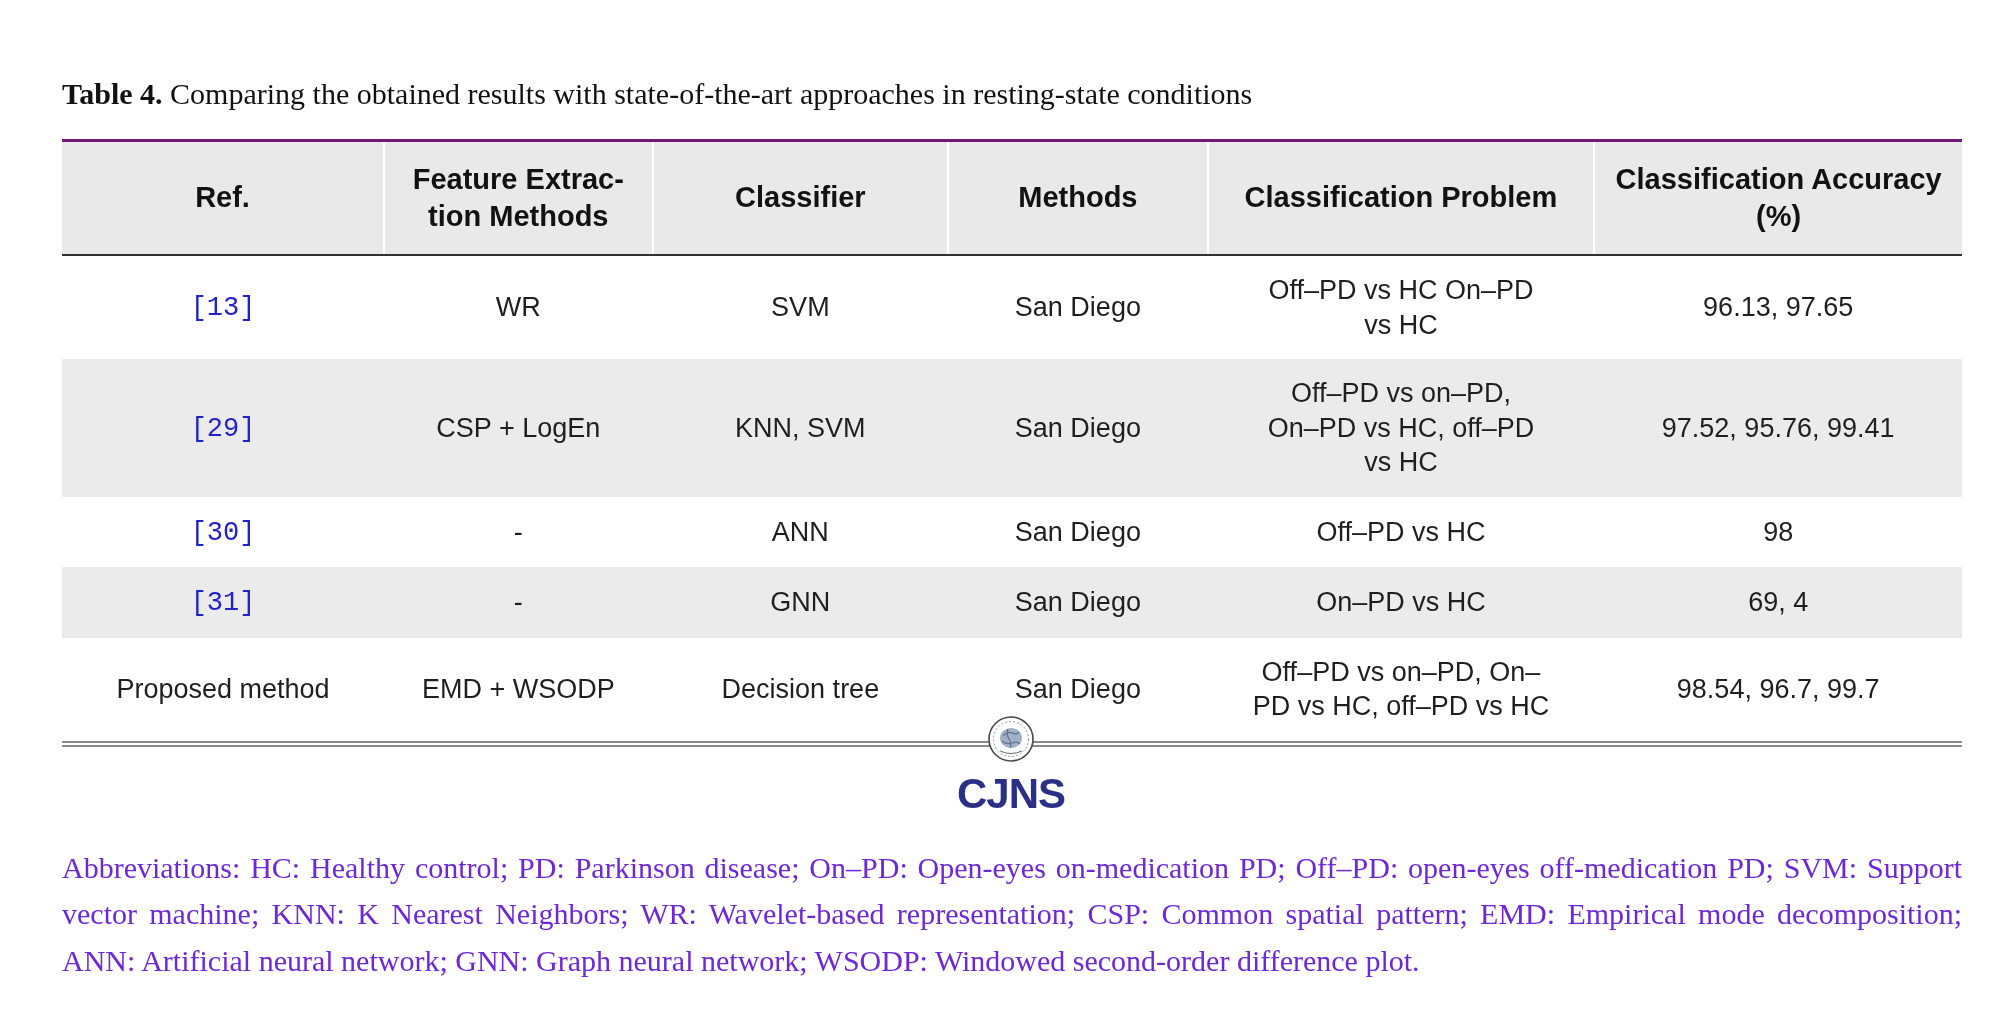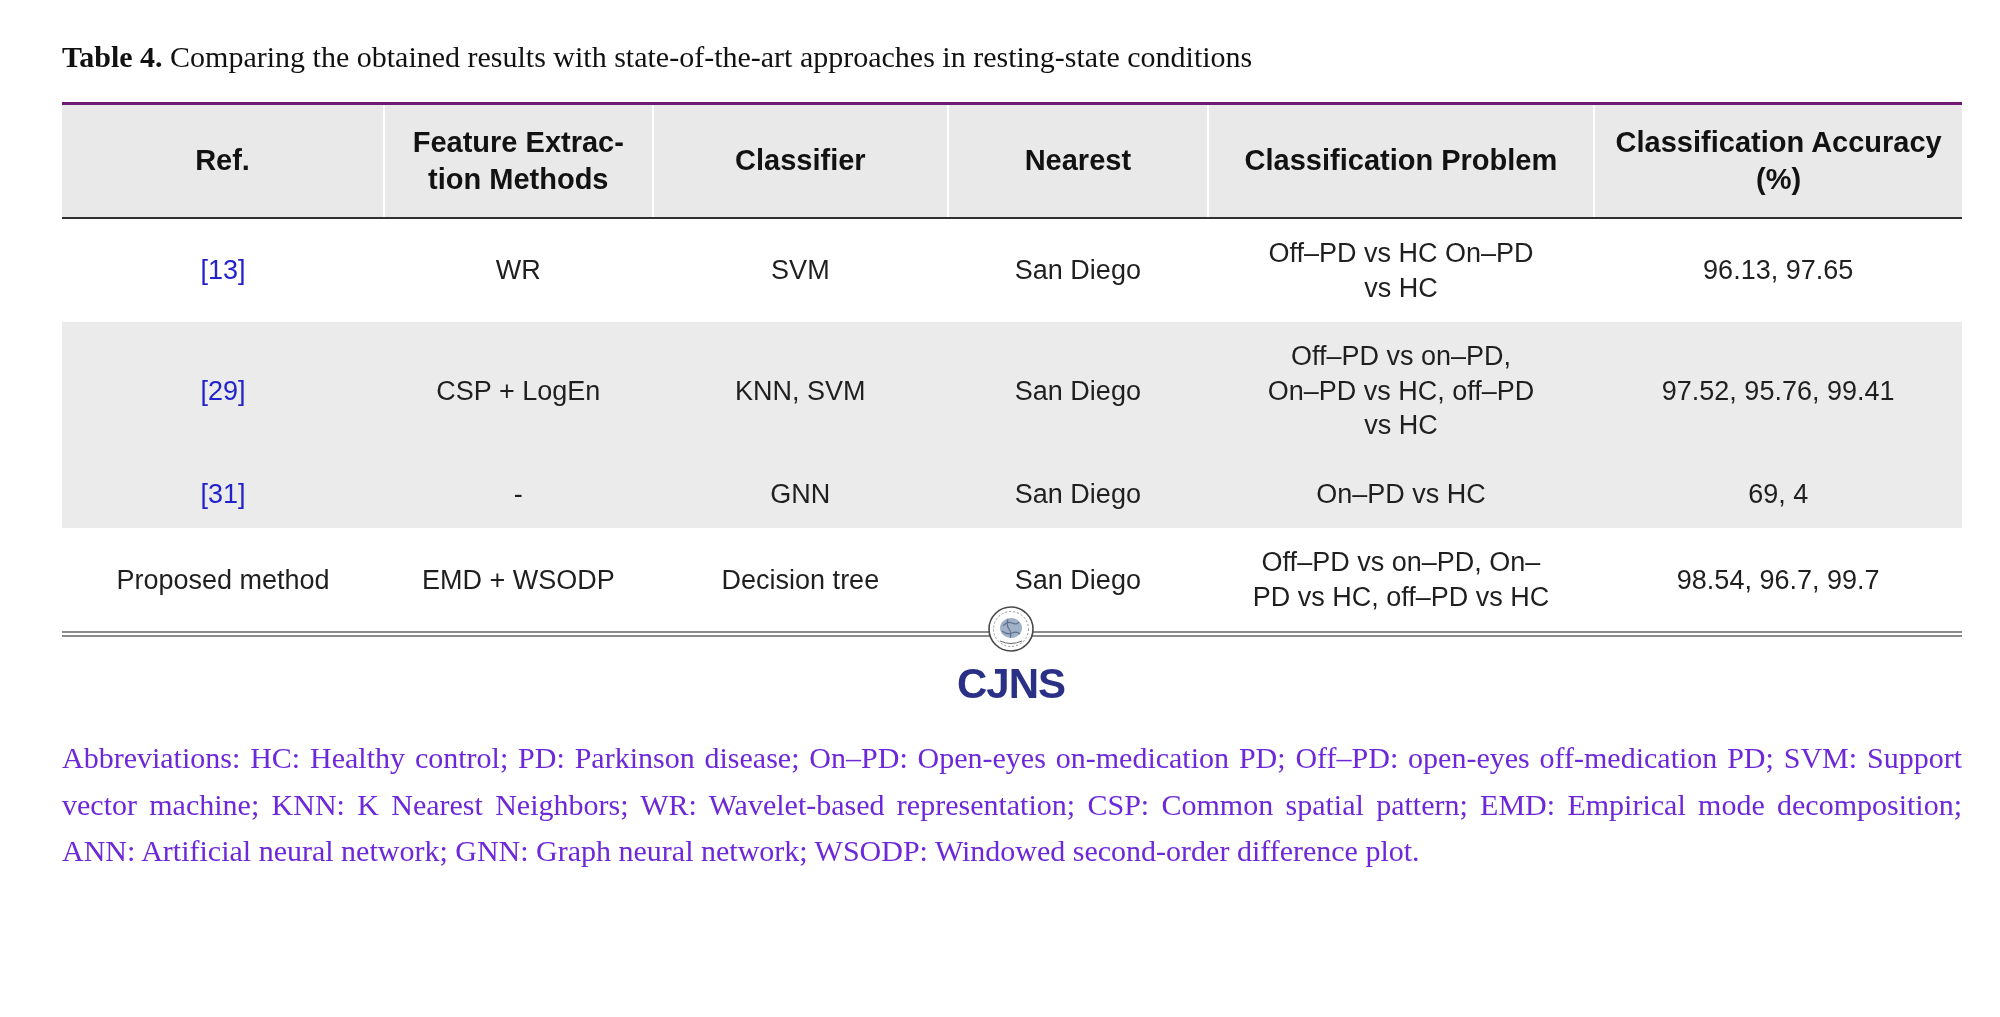--- a/index.html
+++ b/index.html
@@ -10,20 +10,21 @@
   body {
     width: 2000px;
     height: 1017px;
     font-family: "Liberation Sans", sans-serif;
     color: #1c1c1c;
     overflow: hidden;
   }
   .page {
     padding: 40px 38px 0 62px;
     box-sizing: border-box;
+    margin-top: 37px;
   }
   
   .caption {
     font-family: "Liberation Serif", serif;
     font-size: 30px;
     margin: 0 0 28px 0;
     color: #111;
   }
   .caption .caption-label { font-weight: bold; }
   
@@ -58,20 +59,21 @@
   table.results tr.shaded td { background: var(--shade-bg, #ebebeb); }
   table.results th:nth-child(1), table.results td:nth-child(1) { width: 17%; }
   table.results th:nth-child(2), table.results td:nth-child(2) { width: 14%; }
   table.results th:nth-child(3), table.results td:nth-child(3) { width: 15.5%; }
   table.results th:nth-child(4), table.results td:nth-child(4) { width: 13.5%; }
   table.results th:nth-child(5), table.results td:nth-child(5) { width: 20.5%; }
   table.results th:nth-child(6), table.results td:nth-child(6) { width: 19.5%; text-align: center; }
   .ref-link {
     color: var(--link-blue, #2222cc);
     cursor: pointer;
+    font-family: Liberation Mono, monospace;
   }
   
   .logo-row {
     display: flex;
     justify-content: flex-end;
     align-items: center;
     gap: 6px;
     margin: 12px 2px 0 0;
     height: 56px;
     flex-direction: column;
@@ -102,21 +104,21 @@
     <span class="caption-label">Table 4.</span><span> Comparing the obtained results with state-of-the-art approaches in resting-state conditions</span>
   </p>
 
   <table class="results">
     <thead>
       <tr>
           <th>Ref.</th>
           <th>Feature Extrac-
 tion Methods</th>
           <th>Classifier</th>
-          <th>Nearest</th>
+          <th>Methods</th>
           <th>Classification Problem</th>
           <th>Classification Accuracy
 (%)</th>
         </tr>
     </thead>
     <tbody>
         <tr>
           <td><span class="ref-link">[13]</span></td>
           <td>WR</td>
           <td>SVM</td>
@@ -127,20 +129,28 @@
         </tr>
         <tr class="shaded">
           <td><span class="ref-link">[29]</span></td>
           <td>CSP + LogEn</td>
           <td>KNN, SVM</td>
           <td>San Diego</td>
           <td>Off–PD vs on–PD,
 On–PD vs HC, off–PD
 vs HC</td>
           <td>97.52, 95.76, 99.41</td>
+        </tr>
+        <tr>
+          <td><span class="ref-link">[30]</span></td>
+          <td>-</td>
+          <td>ANN</td>
+          <td>San Diego</td>
+          <td>Off–PD vs HC</td>
+          <td>98</td>
         </tr>
         <tr class="shaded">
           <td><span class="ref-link">[31]</span></td>
           <td>-</td>
           <td>GNN</td>
           <td>San Diego</td>
           <td>On–PD vs HC</td>
           <td>69, 4</td>
         </tr>
         <tr>

